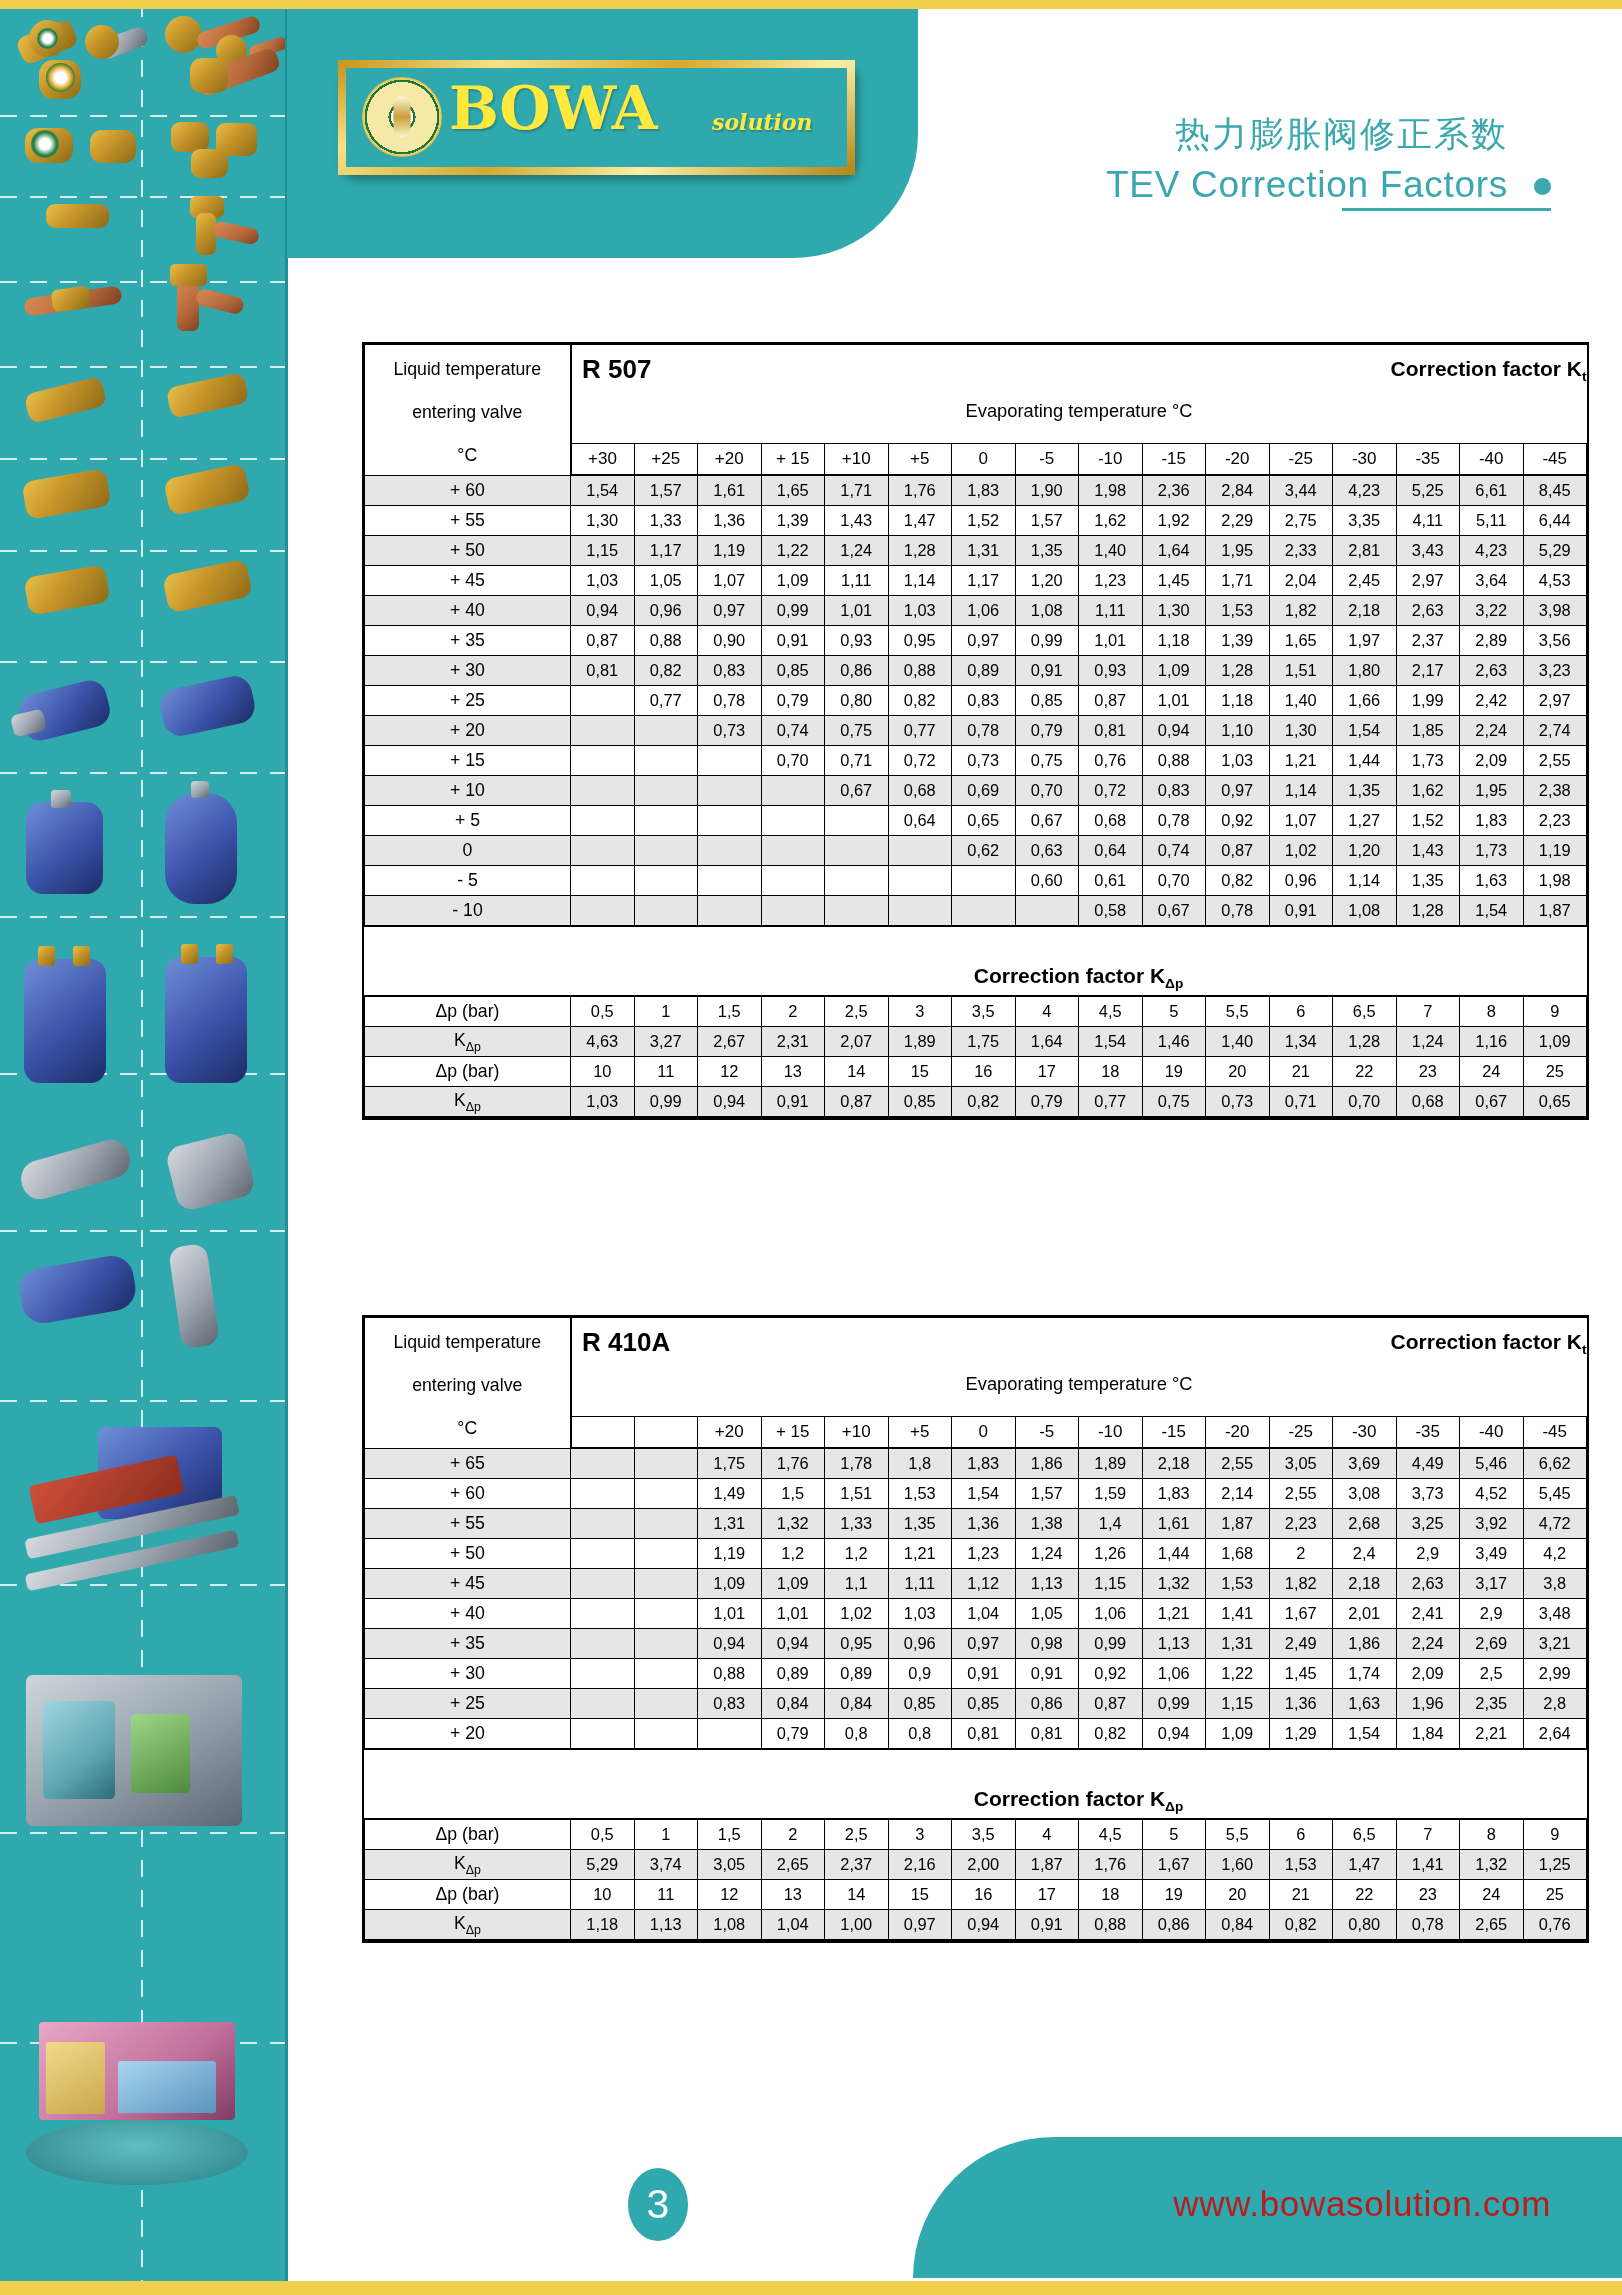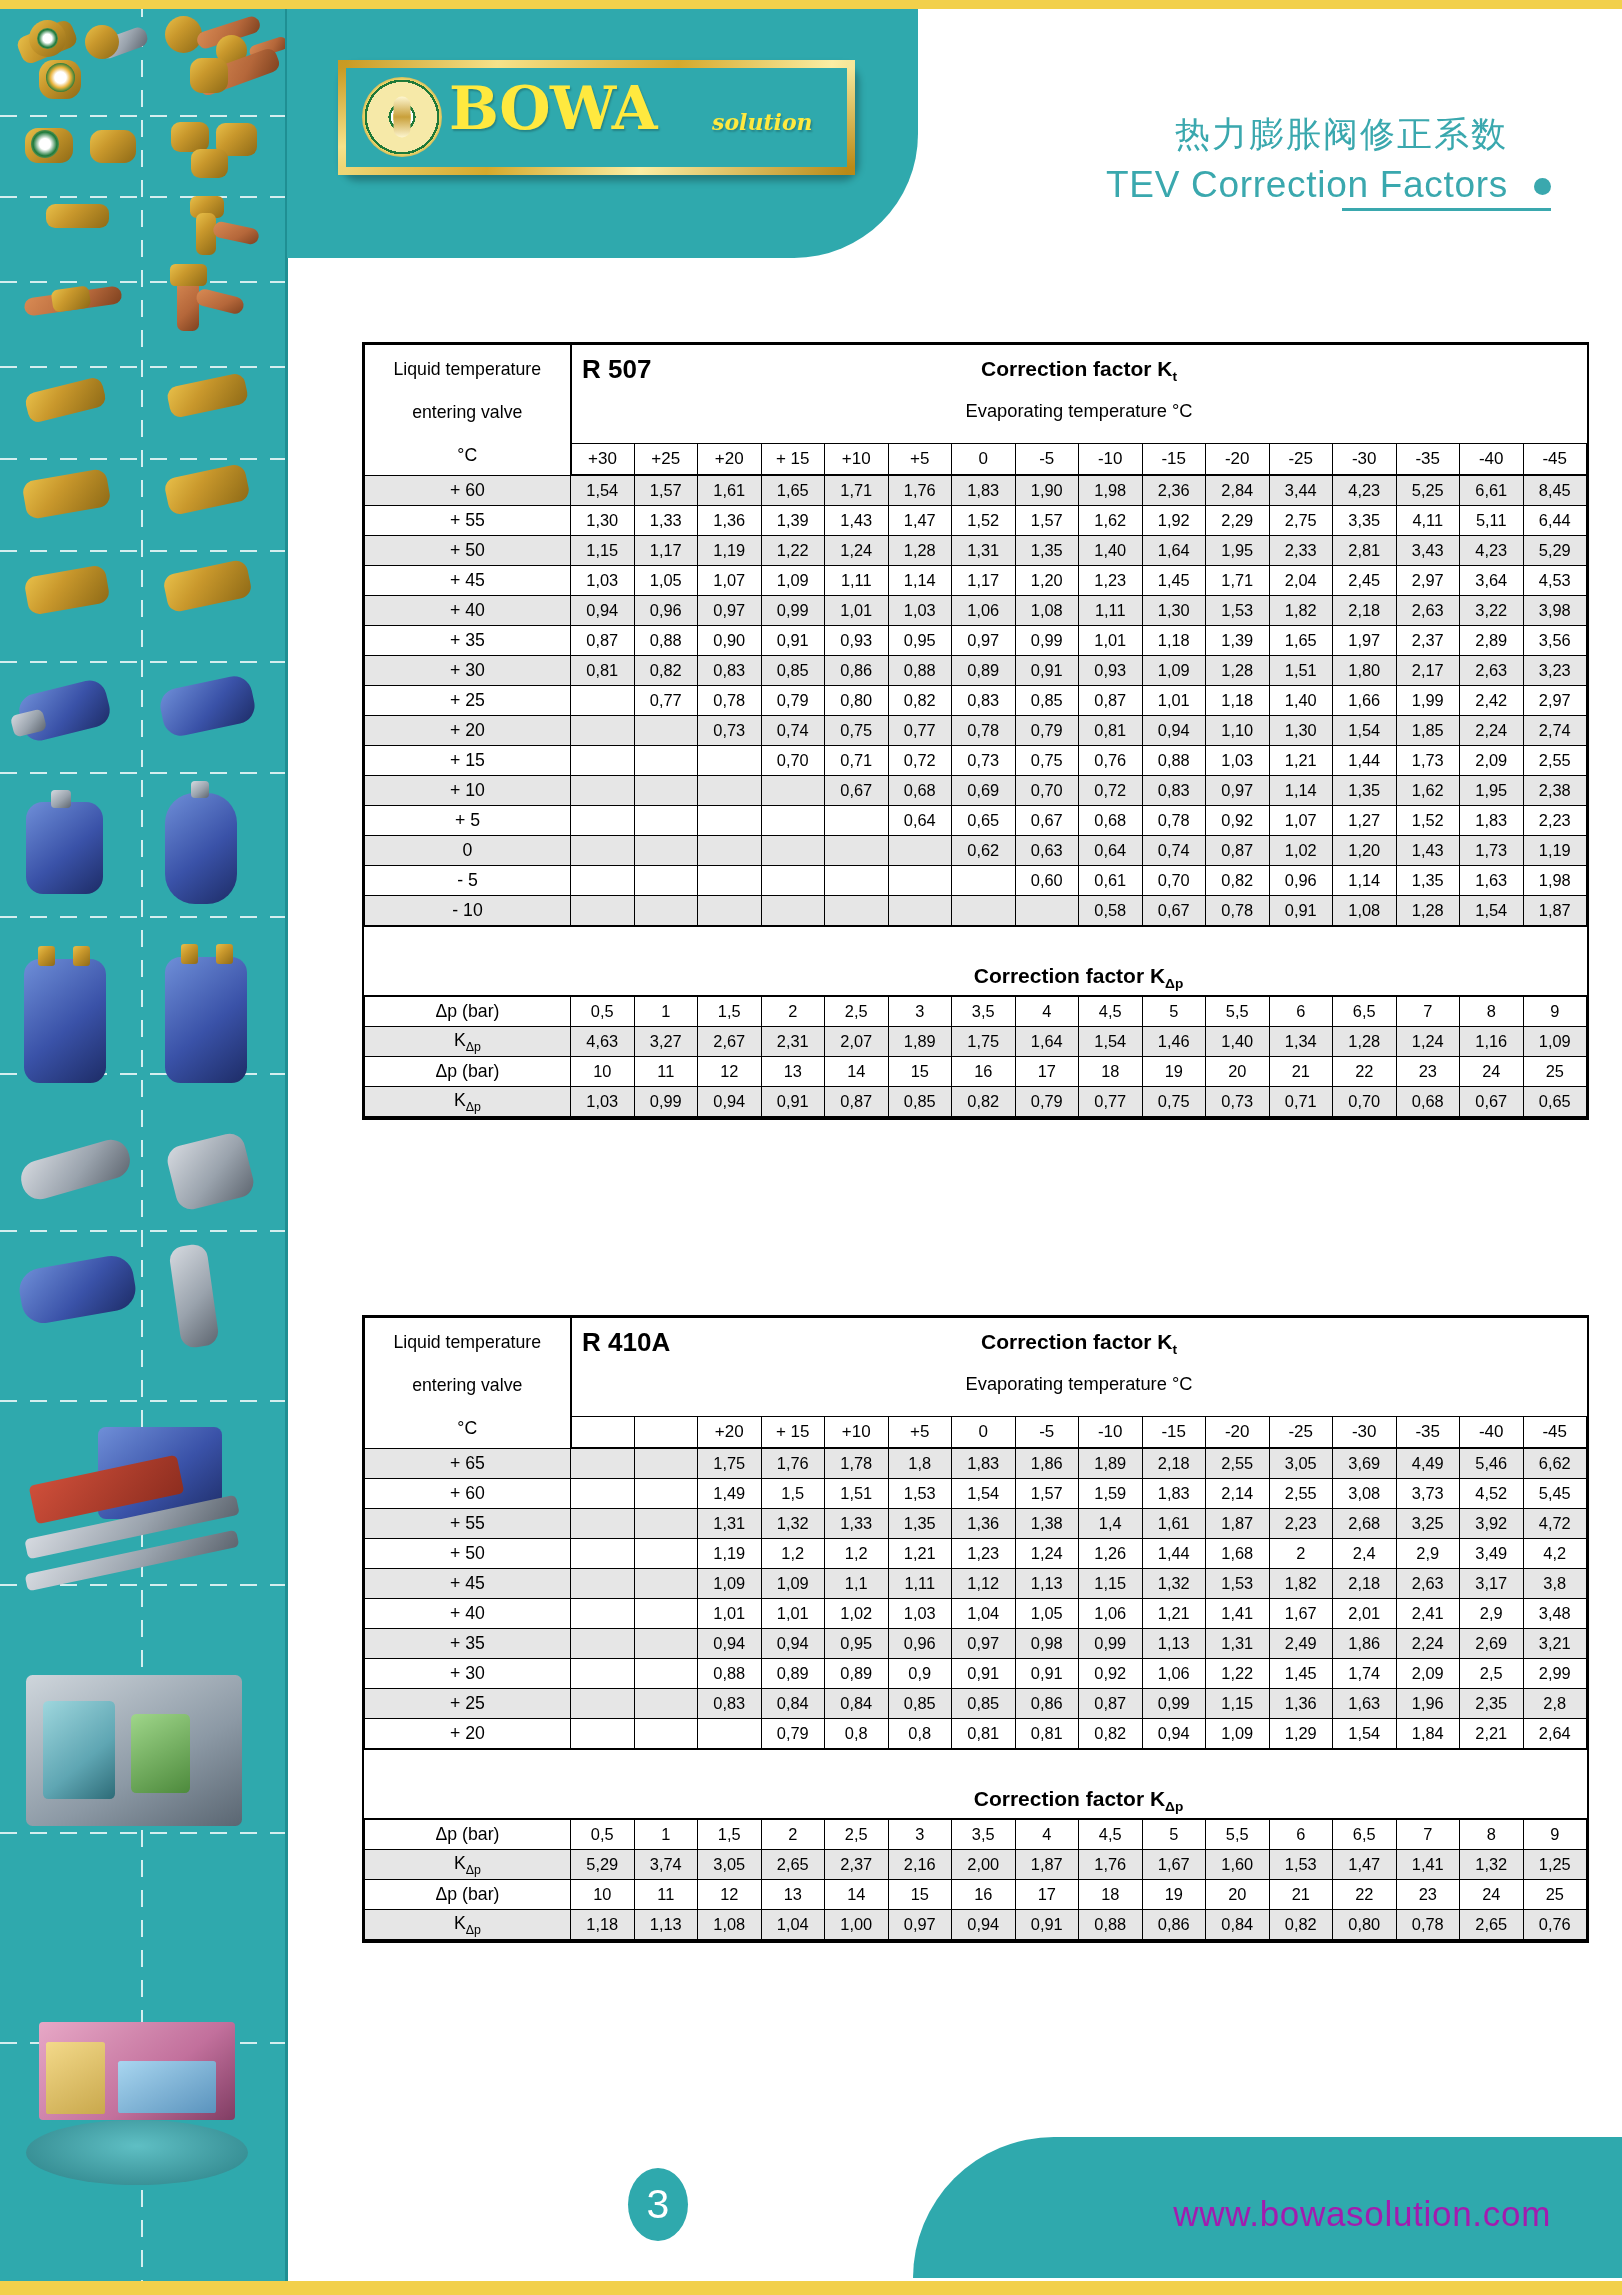--- a/index.html
+++ b/index.html
@@ -109,21 +109,21 @@
     display:block;font-size:17.7px;text-align:center;font-family:"Liberation Sans",sans-serif;
   }
   .hdr-left .l1{margin-top:14.4px;}
   .hdr-left .l2{margin-top:22px;}
   .hdr-left .l3{margin-top:22px;}
   .refrig{
     position:absolute;left:10.5px;top:9.2px;
     font-size:26px;font-weight:bold;font-family:"Liberation Sans",sans-serif;
   }
   .cf-title{
-    position:absolute;left:0;right:0;top:11.8px;text-align:center;
+    position:absolute;left:0;right:0;top:11.8px;text-align:right;
     font-size:21px;font-weight:bold;font-family:"Liberation Sans",sans-serif;
   }
   .cf-title sub{font-size:13.7px;}
   .evap-label{
     position:absolute;left:0;right:0;top:55px;text-align:center;
     font-size:18.3px;font-family:"Liberation Sans",sans-serif;
   }
   .hdr-top-cell{border-bottom:none !important;border-left:none !important;border-right:none !important;height:98px;position:relative;}
   td.colhdr{height:30px;font-size:17px;}
   .kdp-band td{border-left:none;border-right:none;height:68px;position:relative;}
@@ -131,22 +131,22 @@
              font-size:21px;font-weight:bold;}
   .kdp-title sub{font-size:13.7px;}
   .sub-small{font-size:12.4px;vertical-align:sub;}
 
   
   #footer-teal{
     position:absolute;right:0;bottom:17px;width:710px;height:141px;
     background:#2fa9ad;border-top-left-radius:151px;z-index:10;
   }
   #footer-url{
-    position:absolute;right:72px;bottom:61px;
-    font-family:"Liberation Sans",sans-serif;font-size:35px;color:#a21caf;
+    position:absolute;right:72px;bottom:71px;
+    font-family:"Liberation Sans",sans-serif;font-size:35px;color:#b91c1c;
     letter-spacing:0.7px;z-index:20;
   }
   #page-circle{
     position:absolute;left:628px;bottom:54px;width:60px;height:73px;border-radius:50%;
     background:#2fa9ad;z-index:20;
   }
   #page-num{
     position:absolute;left:628px;bottom:54px;width:60px;height:73px;
     display:flex;align-items:center;justify-content:center;
     font-family:"Liberation Sans",sans-serif;font-size:41px;color:#ffffff;z-index:21;

